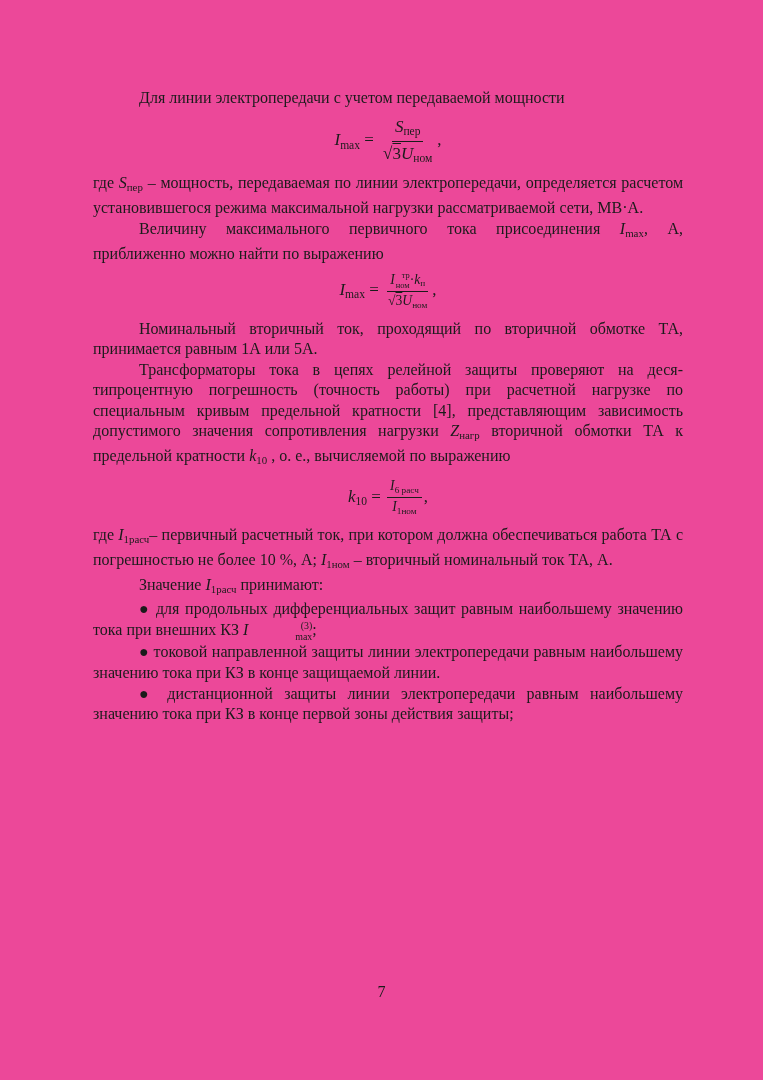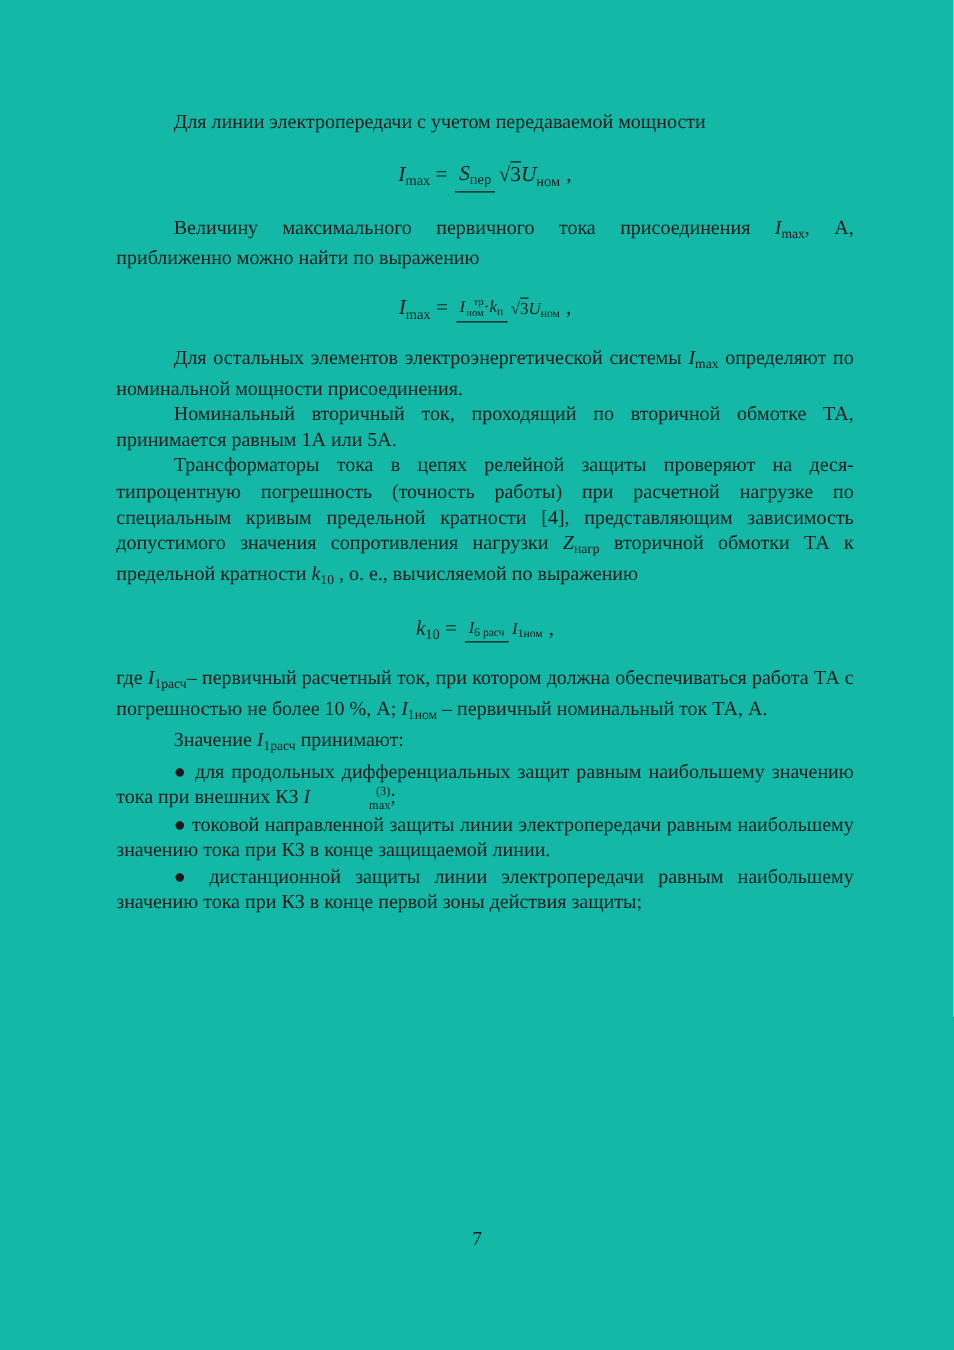--- a/index.html
+++ b/index.html
@@ -43,26 +43,26 @@
   }
   .rad { text-decoration: overline; }
   .formula {
     text-align: center;
     font-size: 17px;
     line-height: 1.25;
     margin: 7px 0;
   }
   .frac {
     display: inline-flex;
-    flex-direction: row;
+    flex-direction: column;
     align-items: center;
     vertical-align: middle;
     text-align: center;
     line-height: 1.25;
-    margin: 12px 2px;
+    margin: 0 2px;
   }
   .frac > .num {
     border-bottom: 1px solid currentColor;
     padding: 0 3px 1px;
   }
   .frac > .den { padding: 1px 3px 0; }
   .frac.sm { font-size: 0.8em; }
   .stack {
     display: inline-flex;
     flex-direction: column;
@@ -78,56 +78,56 @@
     left: 0;
     top: 982px;
     width: 100%;
     text-align: center;
     font-size: 16px;
   }
 </style>
 </head>
 <body>
 
-<div class="page" style="background: #14b8a6; color: rgb(27, 27, 27);">
+<div class="page" style="background: #ec4899; color: rgb(27, 27, 27);">
 
   <p class="ind">Для линии электропередачи с учетом передаваемой мощности</p>
 
   <div class="formula"><span class="i">I</span><span class="sub">max</span><span> = </span><span class="frac">
         <span class="num"><span class="i">S</span><span class="sub">пер</span></span>
         <span class="den"><span>√</span><span class="rad">3</span><span class="i">U</span><span class="sub">ном</span></span>
       </span><span>,</span></div>
 
+  <p><span>где </span><span class="i">S</span><span class="sub">пер</span><span> – мощность, передаваемая по линии электропередачи, определяет­ся расчетом установившегося режима максимальной нагрузки рассматри­ваемой сети, МВ·А.</span></p>
 
   <p class="ind"><span>Величину максимального первичного тока присоединения </span><span class="i">I</span><span class="sub">max</span><span>, А, приближенно можно найти по выражению</span></p>
 
 
 
 
   <div class="formula"><span class="i">I</span><span class="sub">max</span><span> = </span><span class="frac sm">
         <span class="num"><span class="i">I</span><span class="stack">
             <span><span>тр</span></span>
             <span><span>ном</span></span>
           </span><span>·</span><span class="i">k</span><span class="sub">п</span></span>
         <span class="den"><span>√</span><span class="rad">3</span><span class="i">U</span><span class="sub">ном</span></span>
       </span><span>,</span></div>
 
 
-  <p class="ind"><span>Для остальных элементов электроэнергетической системы </span><span class="i">I</span><span class="sub">max</span><span> оп­ределяют по номинальной мощности присоединения.</span></p>
 
   <p class="ind"><span>Номинальный вторичный ток, проходящий по вторичной обмотке ТА, принимается равным 1А или 5А.</span></p>
 
   <p class="ind"><span>Трансформаторы тока в цепях релейной защиты проверяют на деся­типроцентную погрешность (точность работы) при расчетной нагрузке по специальным кривым предельной кратности [4], представляющим зависи­мость допустимого значения сопротивления нагрузки </span><span class="i">Z</span><span class="sub">нагр</span><span> вторичной об­мотки ТА к предельной кратности </span><span class="i">k</span><span class="sub">10</span><span> , о. е., вычисляемой по выражению</span></p>
 
   <div class="formula"><span class="i">k</span><span class="sub">10</span><span> = </span><span class="frac sm">
         <span class="num"><span class="i">I</span><span class="sub">6 расч</span></span>
         <span class="den"><span class="i">I</span><span class="sub">1ном</span></span>
       </span><span>,</span></div>
 
-  <p><span>где </span><span class="i">I</span><span class="sub">1расч</span><span>– первичный расчетный ток, при котором должна обеспечиваться работа ТА с погрешностью не более 10 %, А; </span><span class="i">I</span><span class="sub">1ном</span><span> – первичный номиналь­ный ток ТА, А.</span></p>
+  <p><span>где </span><span class="i">I</span><span class="sub">1расч</span><span>– первичный расчетный ток, при котором должна обеспечиваться работа ТА с погрешностью не более 10 %, А; </span><span class="i">I</span><span class="sub">1ном</span><span> – вторичный номиналь­ный ток ТА, А.</span></p>
 
   <p class="ind"><span>Значение </span><span class="i">I</span><span class="sub">1расч</span><span> принимают:</span></p>
 
   <p class="ind"><span>● для продольных дифференциальных защит равным наибольшему значению тока при внешних КЗ </span><span class="i">I</span><span class="stack">
         <span><span>(3)</span></span>
         <span><span>max</span></span>
       </span><span>;</span></p>
 
   <p class="ind"><span>● токовой направленной защиты линии электропередачи равным наибольшему значению тока при КЗ в конце защищаемой линии.</span></p>
 

